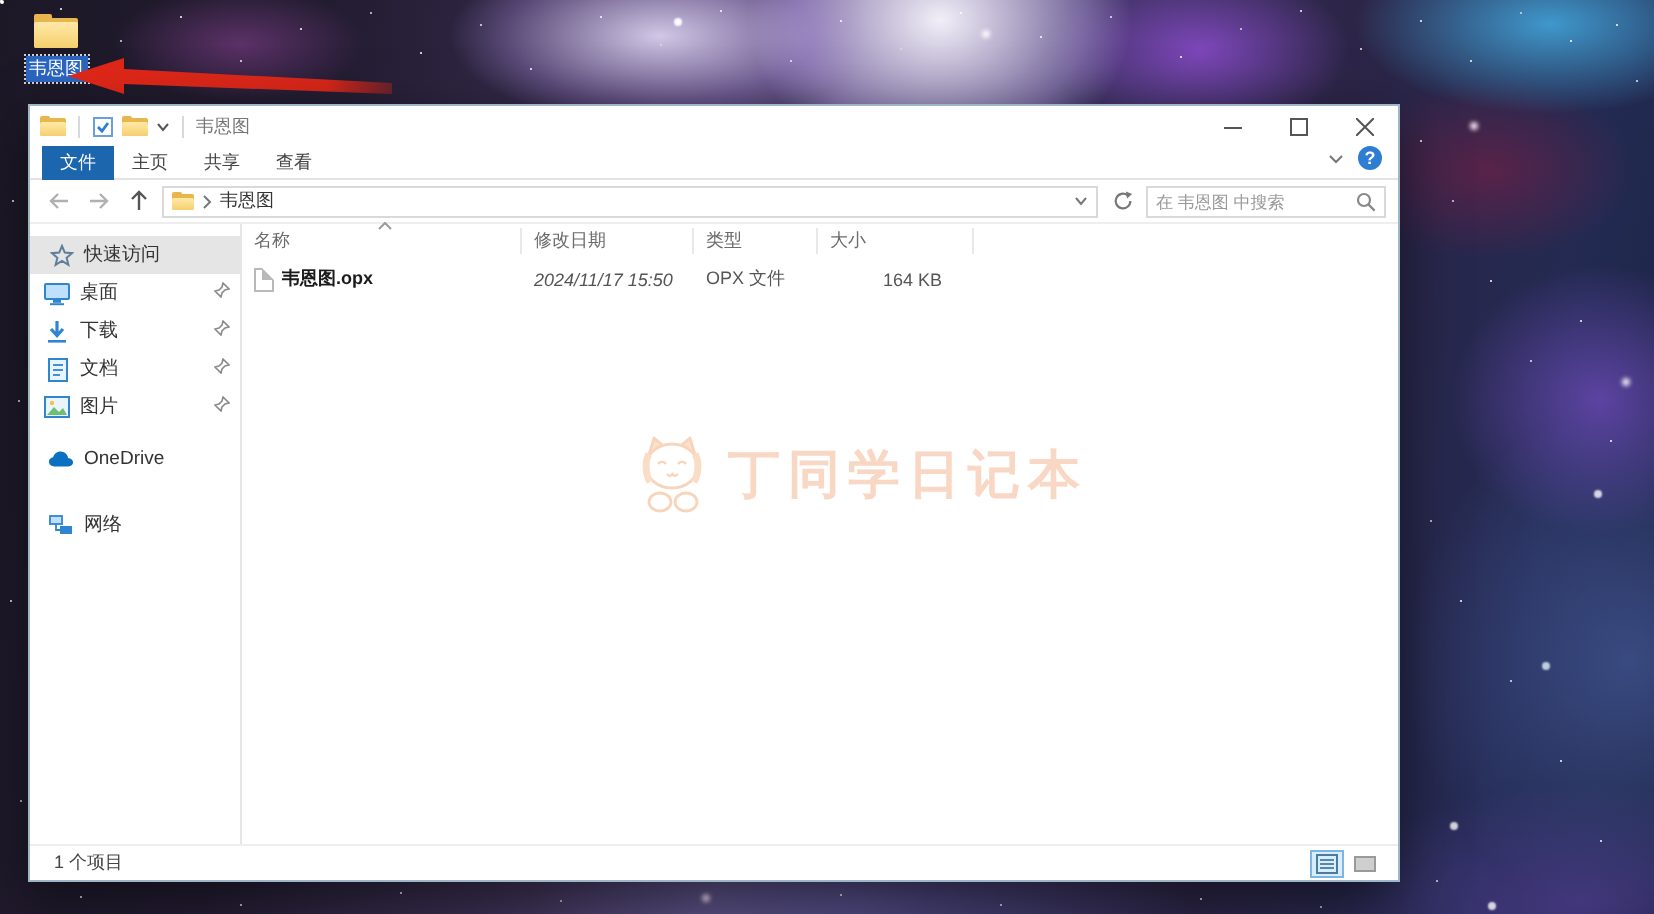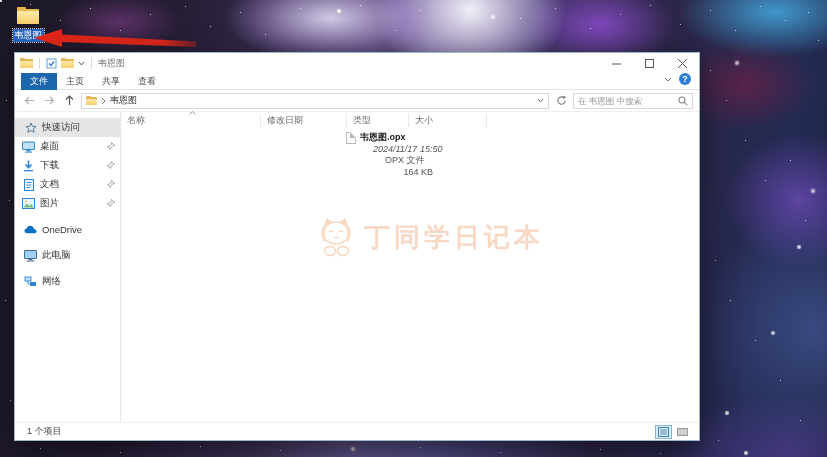--- a/index.html
+++ b/index.html
@@ -98,21 +98,21 @@
   .side-icon{ width:13px; height:13px; flex:0 0 auto; display:flex; align-items:center; justify-content:center; }
 
   .content{ flex:1 1 auto; position:relative; padding-top:2px; }
   .list-header{ display:flex; height:15px; align-items:flex-start; color:#6b6b6b; position:relative; }
   .col{ padding-left:6px; border-right:1px solid #e8e8e8; height:13px; display:flex; align-items:center; }
   .col.c-name{ width:140px; position:relative; }
   .col.c-date{ width:86px; }
   .col.c-type{ width:62px; }
   .col.c-size{ width:78px; }
   .sort-caret{ position:absolute; left:68px; top:-3px; }
-  .file-row{ display:flex; height:17px; align-items:center; margin-top:2px; cursor:pointer;flex-direction:column; }
+  .file-row{ display:flex; height:17px; align-items:center; margin-top:2px; cursor:pointer; }
   .cell{ padding-left:6px; color:#555; }
   .cell.name{ width:140px; display:flex; align-items:center; gap:4px; color:#1a1a1a; font-weight:bold; }
   .cell.date{ width:86px;font-style:italic; }
   .cell.type{ width:62px; }
   .cell.size{ width:78px; text-align:right; padding-right:16px; }
   .doc-icon{ width:10px; height:12px; background:#fff; border:1px solid #b9b9b9; position:relative; flex:0 0 auto; }
   .doc-icon:before{ content:""; position:absolute; right:-1px; top:-1px; border:3px solid #fff; border-left-color:#b9b9b9; border-bottom-color:#b9b9b9; width:0; height:0; }
 
   
   .watermark{ position:absolute; left:195px; top:104px; display:flex; align-items:center; gap:8px; opacity:.55; pointer-events:none; }
@@ -339,30 +339,20 @@
         <span class="side-icon">
           <svg width="14" height="9" viewBox="0 0 14 9">
               <path d="M3.5 8.5 C1.6 8.5 0.5 7.3 0.5 5.9 C0.5 4.6 1.5 3.6 2.8 3.5 C3.3 1.8 4.8 0.5 6.7 0.5 C8.8 0.5 10.5 2 10.8 3.9 C12.3 4 13.5 5 13.5 6.3 C13.5 7.6 12.4 8.5 11 8.5 Z" fill="#0b6fc2"></path>
             </svg>
         </span>
         <span>OneDrive</span>
       </div>
 
       <div class="side-gap"></div>
 
-      <div class="side-item">
-        <span class="side-icon">
-          <svg width="13" height="12" viewBox="0 0 13 12">
-              <rect x="0.5" y="0.5" width="12" height="8" rx="0.5" fill="#9fd0f5" stroke="#4a6b8a" stroke-width="1"></rect>
-              <rect x="4.5" y="9" width="4" height="1.2" fill="#4a6b8a"></rect>
-              <rect x="2.5" y="10.5" width="8" height="1" fill="#4a6b8a"></rect>
-            </svg>
-        </span>
-        <span>此电脑</span>
-      </div>
 
       <div class="side-gap"></div>
 
       <div class="side-item">
         <span class="side-icon">
           <svg width="13" height="11" viewBox="0 0 13 11">
               <rect x="1" y="1" width="6" height="4" fill="#bfe0fb" stroke="#2f86d0" stroke-width="0.9"></rect>
               <rect x="6" y="6" width="6" height="4" fill="#2f86d0"></rect>
               <path d="M4 5 V8 H6" stroke="#2f86d0" stroke-width="0.9" fill="none"></path>
             </svg>

